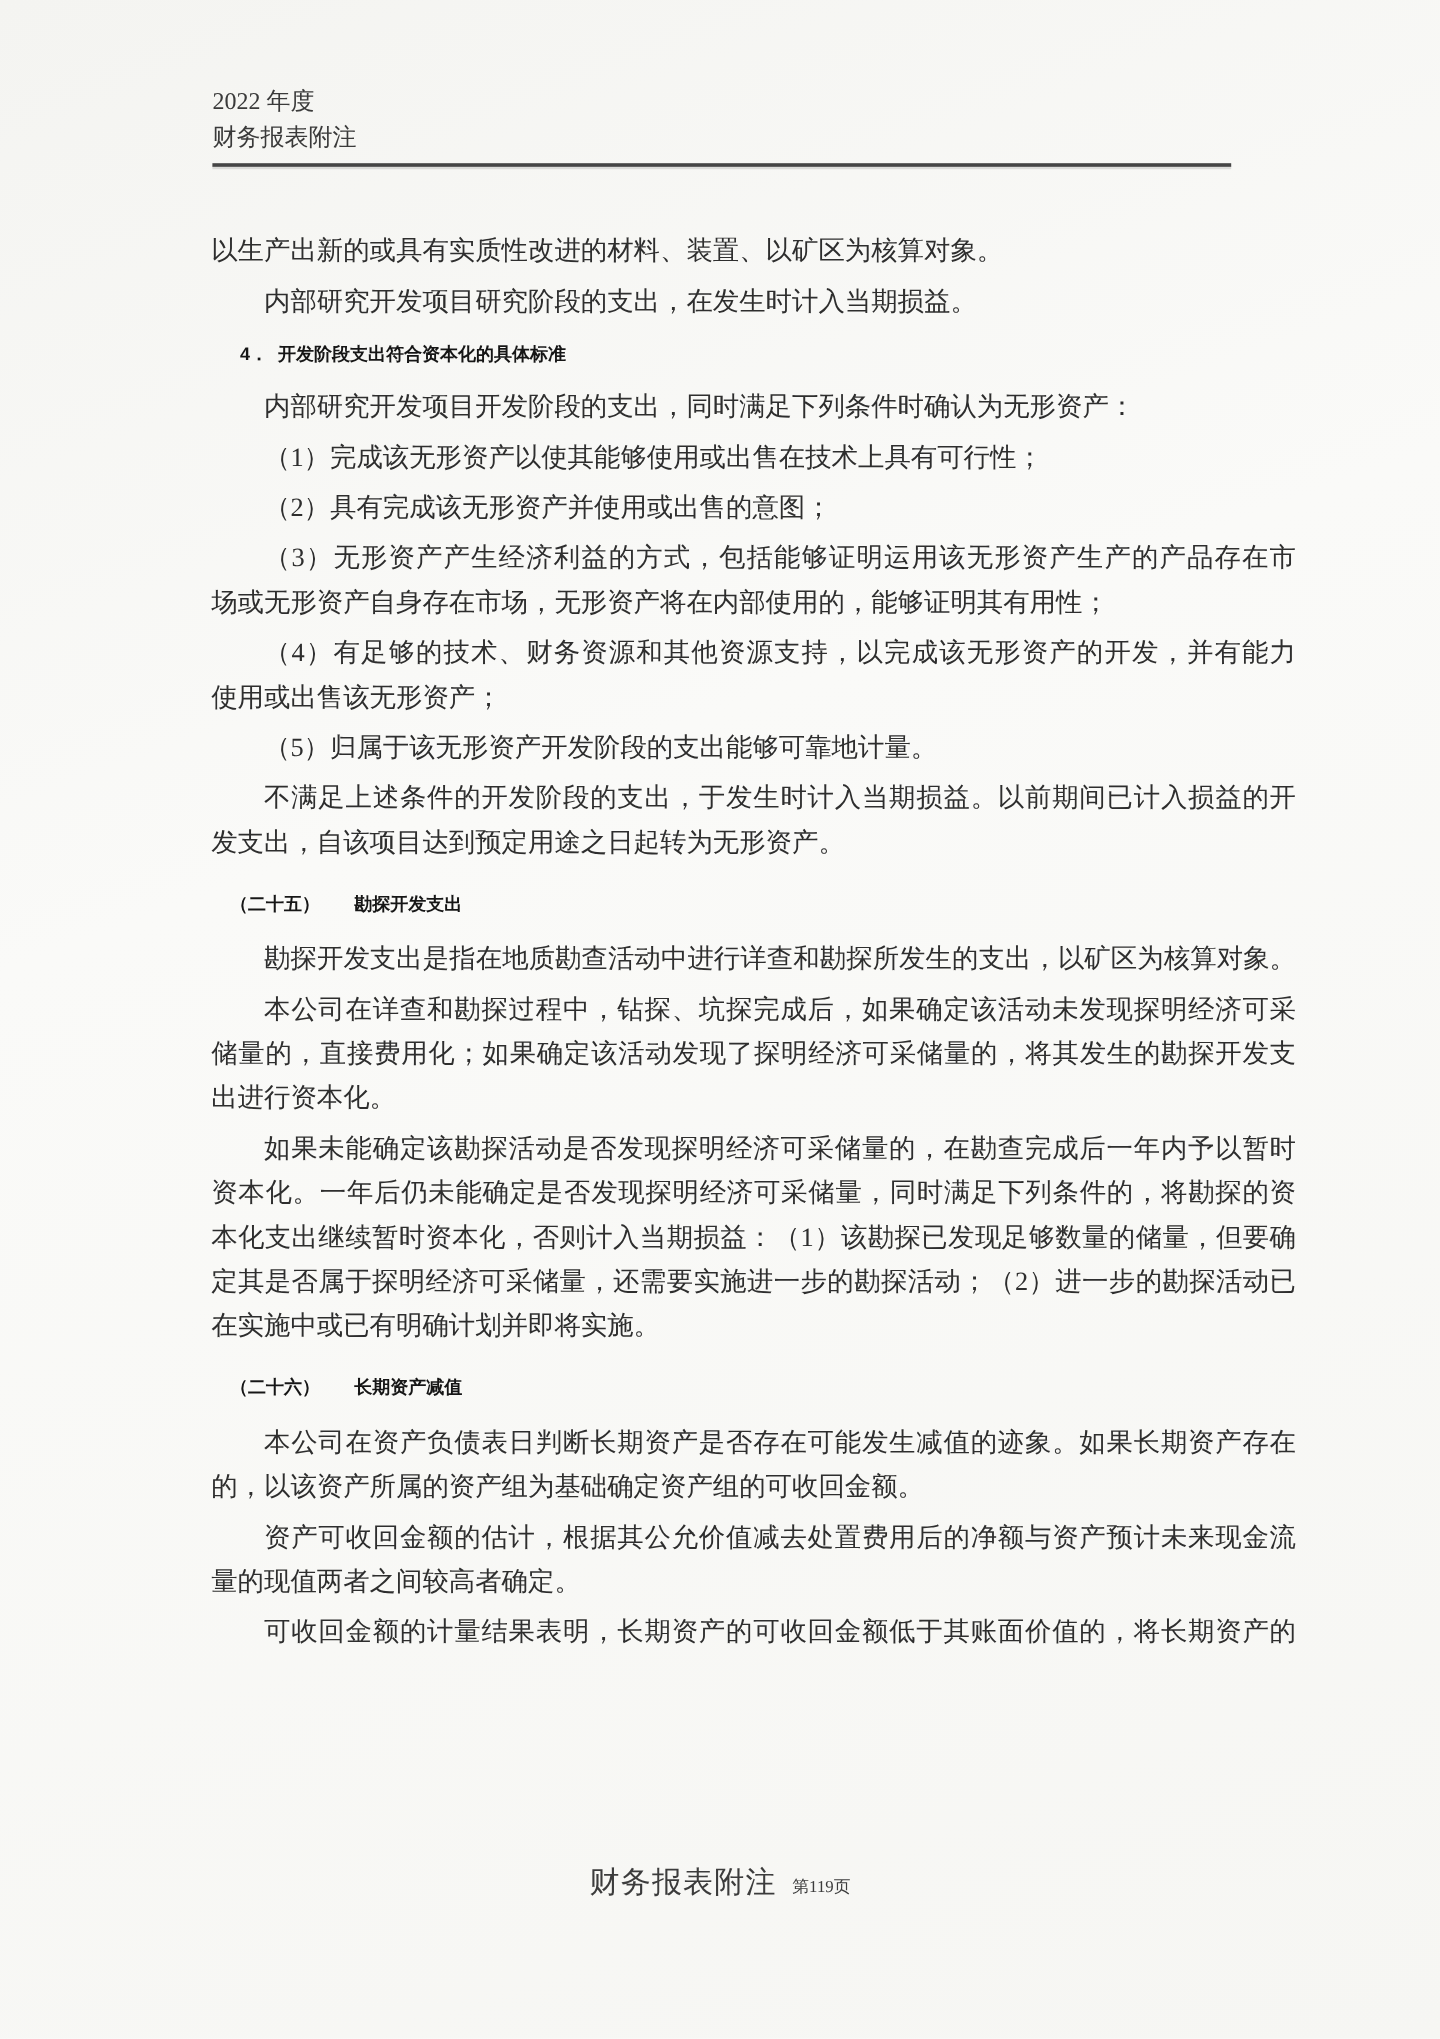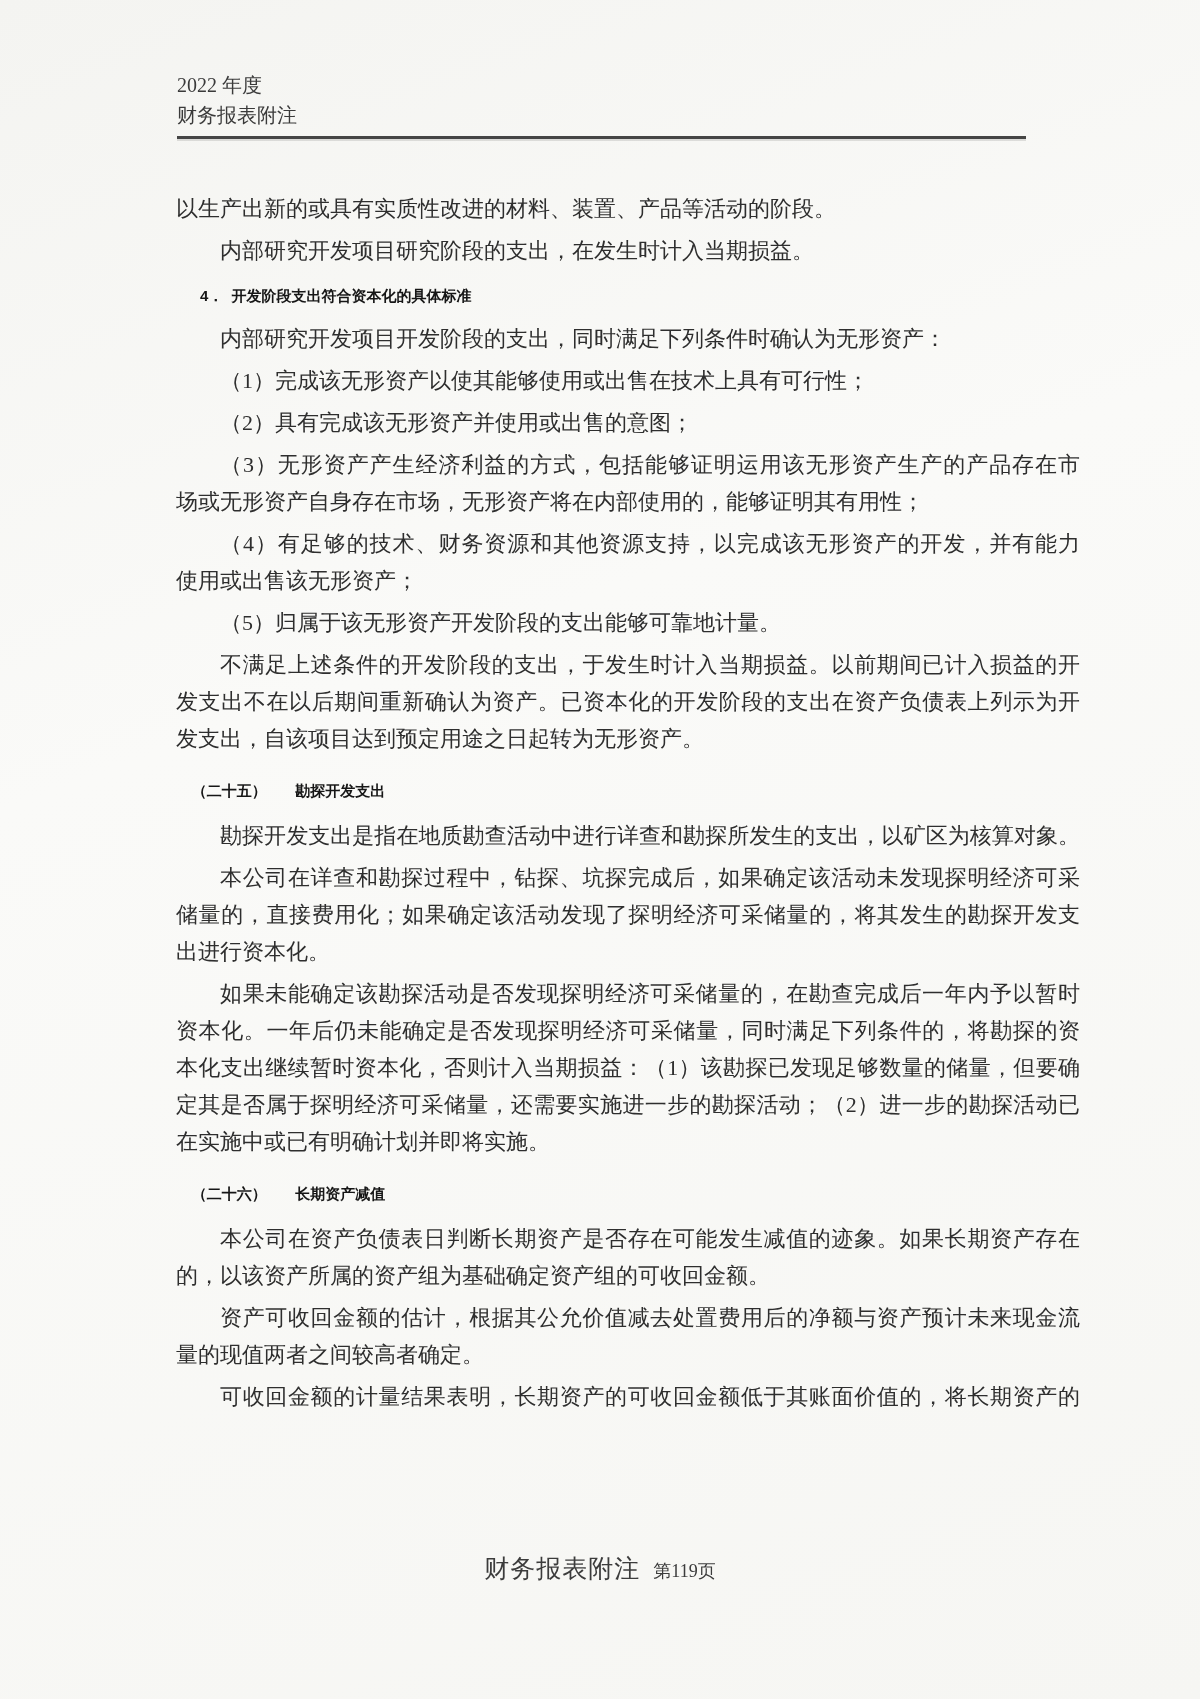--- a/index.html
+++ b/index.html
@@ -39,37 +39,37 @@
   .h-num   { margin-right:.55em; }
   .sec-label { margin-right:1.9em; }
 
   
   .ftr {
     position:absolute; left:0; top:1552px; width:1200px;
     display:flex; justify-content:center; align-items:baseline; gap:13px;
     color:#3c3c3c;
   }
   .f-title { font-size:25px; letter-spacing:1px; }
-  .f-page  { font-size:18px; }
+  .f-page  { font-size:14px; }
 </style>
 </head>
 <body>
 
 <div class="page">
 
   <div class="hdr">
     <div>2022 年度</div>
     <div>财务报表附注</div>
   </div>
   <div class="hdr-rule"></div>
 
   <main class="doc">
 
     <div class="para">
-      <div class="ln end">以生产出新的或具有实质性改进的材料、装置、产品等活动的阶段。</div>
+      <div class="ln end">以生产出新的或具有实质性改进的材料、装置、以矿区为核算对象。</div>
     </div>
 
     <div class="para">
       <div class="ln end ind">内部研究开发项目研究阶段的支出，在发生时计入当期损益。</div>
     </div>
 
     <h4 class="num-heading"><span class="h-num">4．</span><span>开发阶段支出符合资本化的具体标准</span></h4>
 
     <div class="para">
       <div class="ln end ind">内部研究开发项目开发阶段的支出，同时满足下列条件时确认为无形资产：</div>
@@ -92,21 +92,20 @@
       <div class="ln fill ind">（4）有足够的技术、财务资源和其他资源支持，以完成该无形资产的开发，并有能力</div>
       <div class="ln end">使用或出售该无形资产；</div>
     </div>
 
     <div class="para">
       <div class="ln end ind">（5）归属于该无形资产开发阶段的支出能够可靠地计量。</div>
     </div>
 
     <div class="para">
       <div class="ln fill ind">不满足上述条件的开发阶段的支出，于发生时计入当期损益。以前期间已计入损益的开</div>
-      <div class="ln fill">发支出不在以后期间重新确认为资产。已资本化的开发阶段的支出在资产负债表上列示为开</div>
       <div class="ln end">发支出，自该项目达到预定用途之日起转为无形资产。</div>
     </div>
 
     <h3 class="sec-heading"><span class="sec-label">（二十五）</span><span>勘探开发支出</span></h3>
 
     <div class="para">
       <div class="ln fill ind">勘探开发支出是指在地质勘查活动中进行详查和勘探所发生的支出，以矿区为核算对象。</div>
     </div>
 
     <div class="para">

